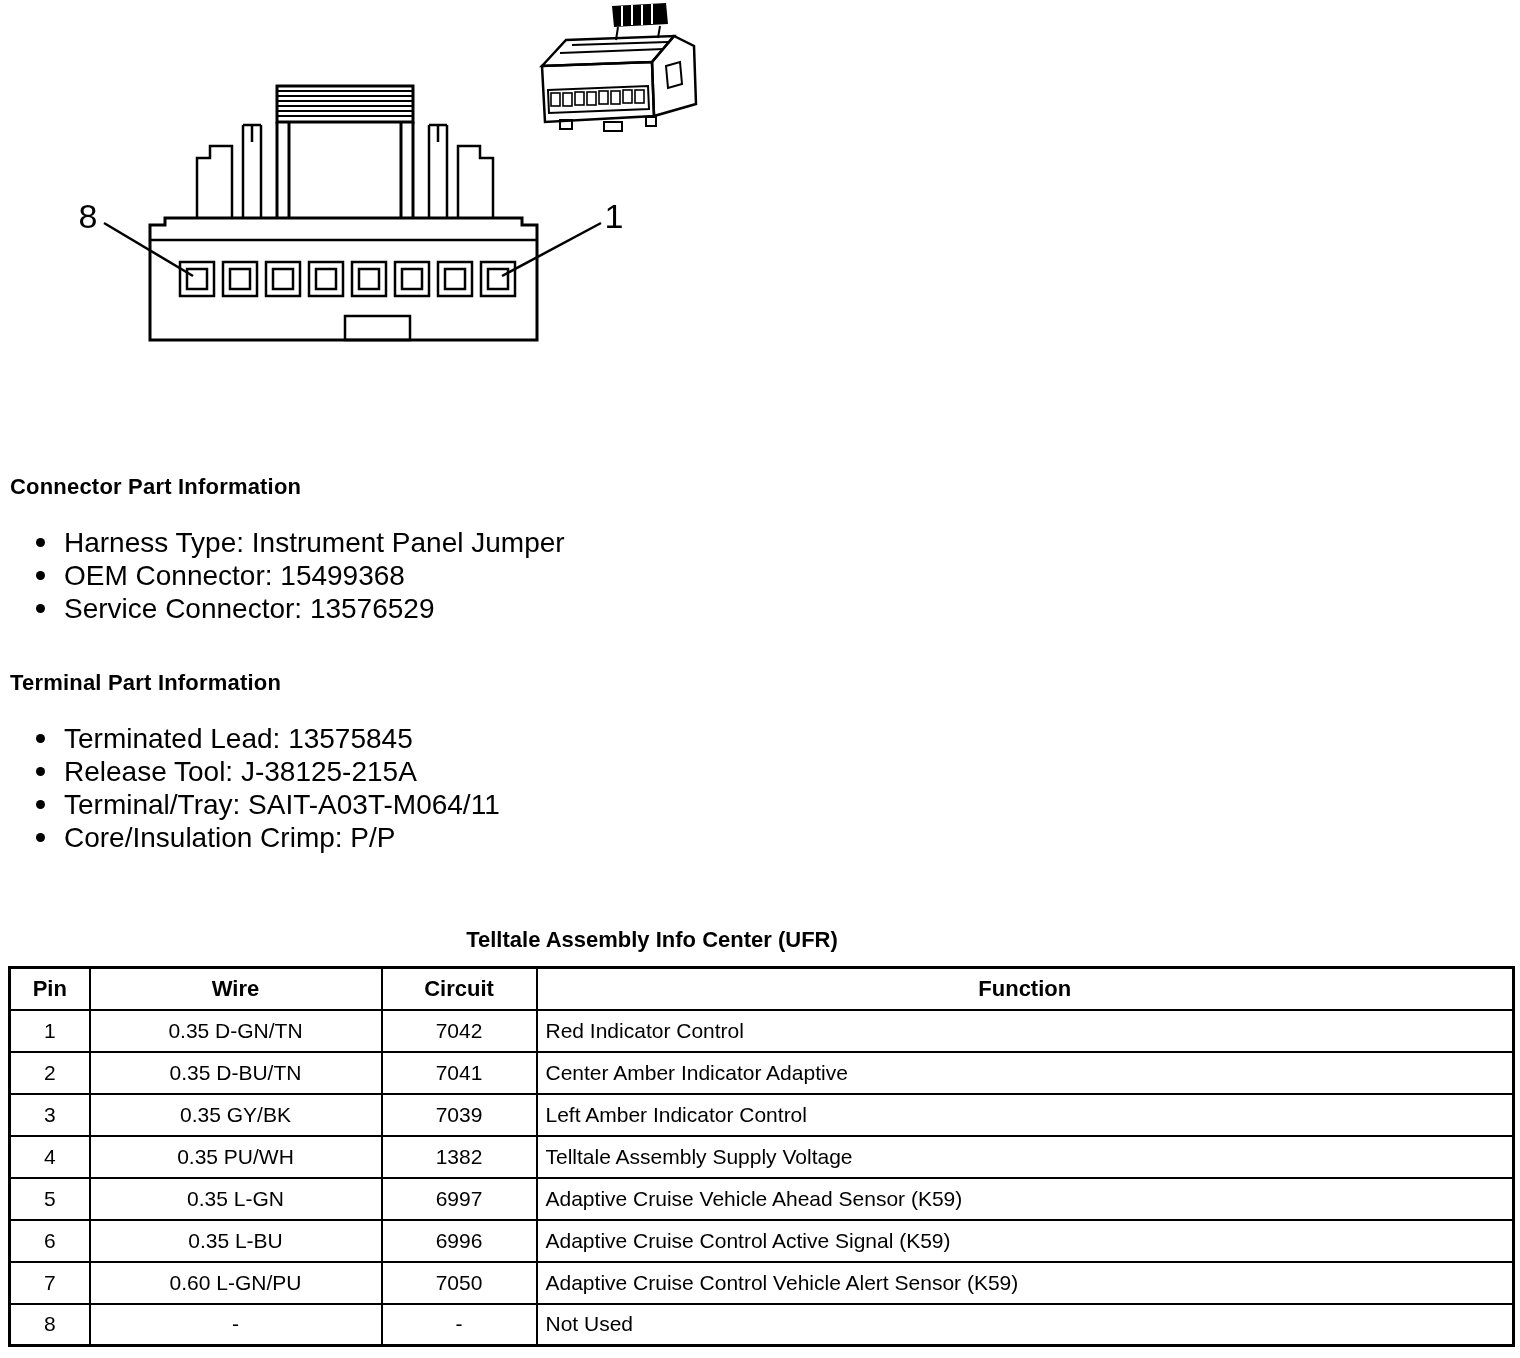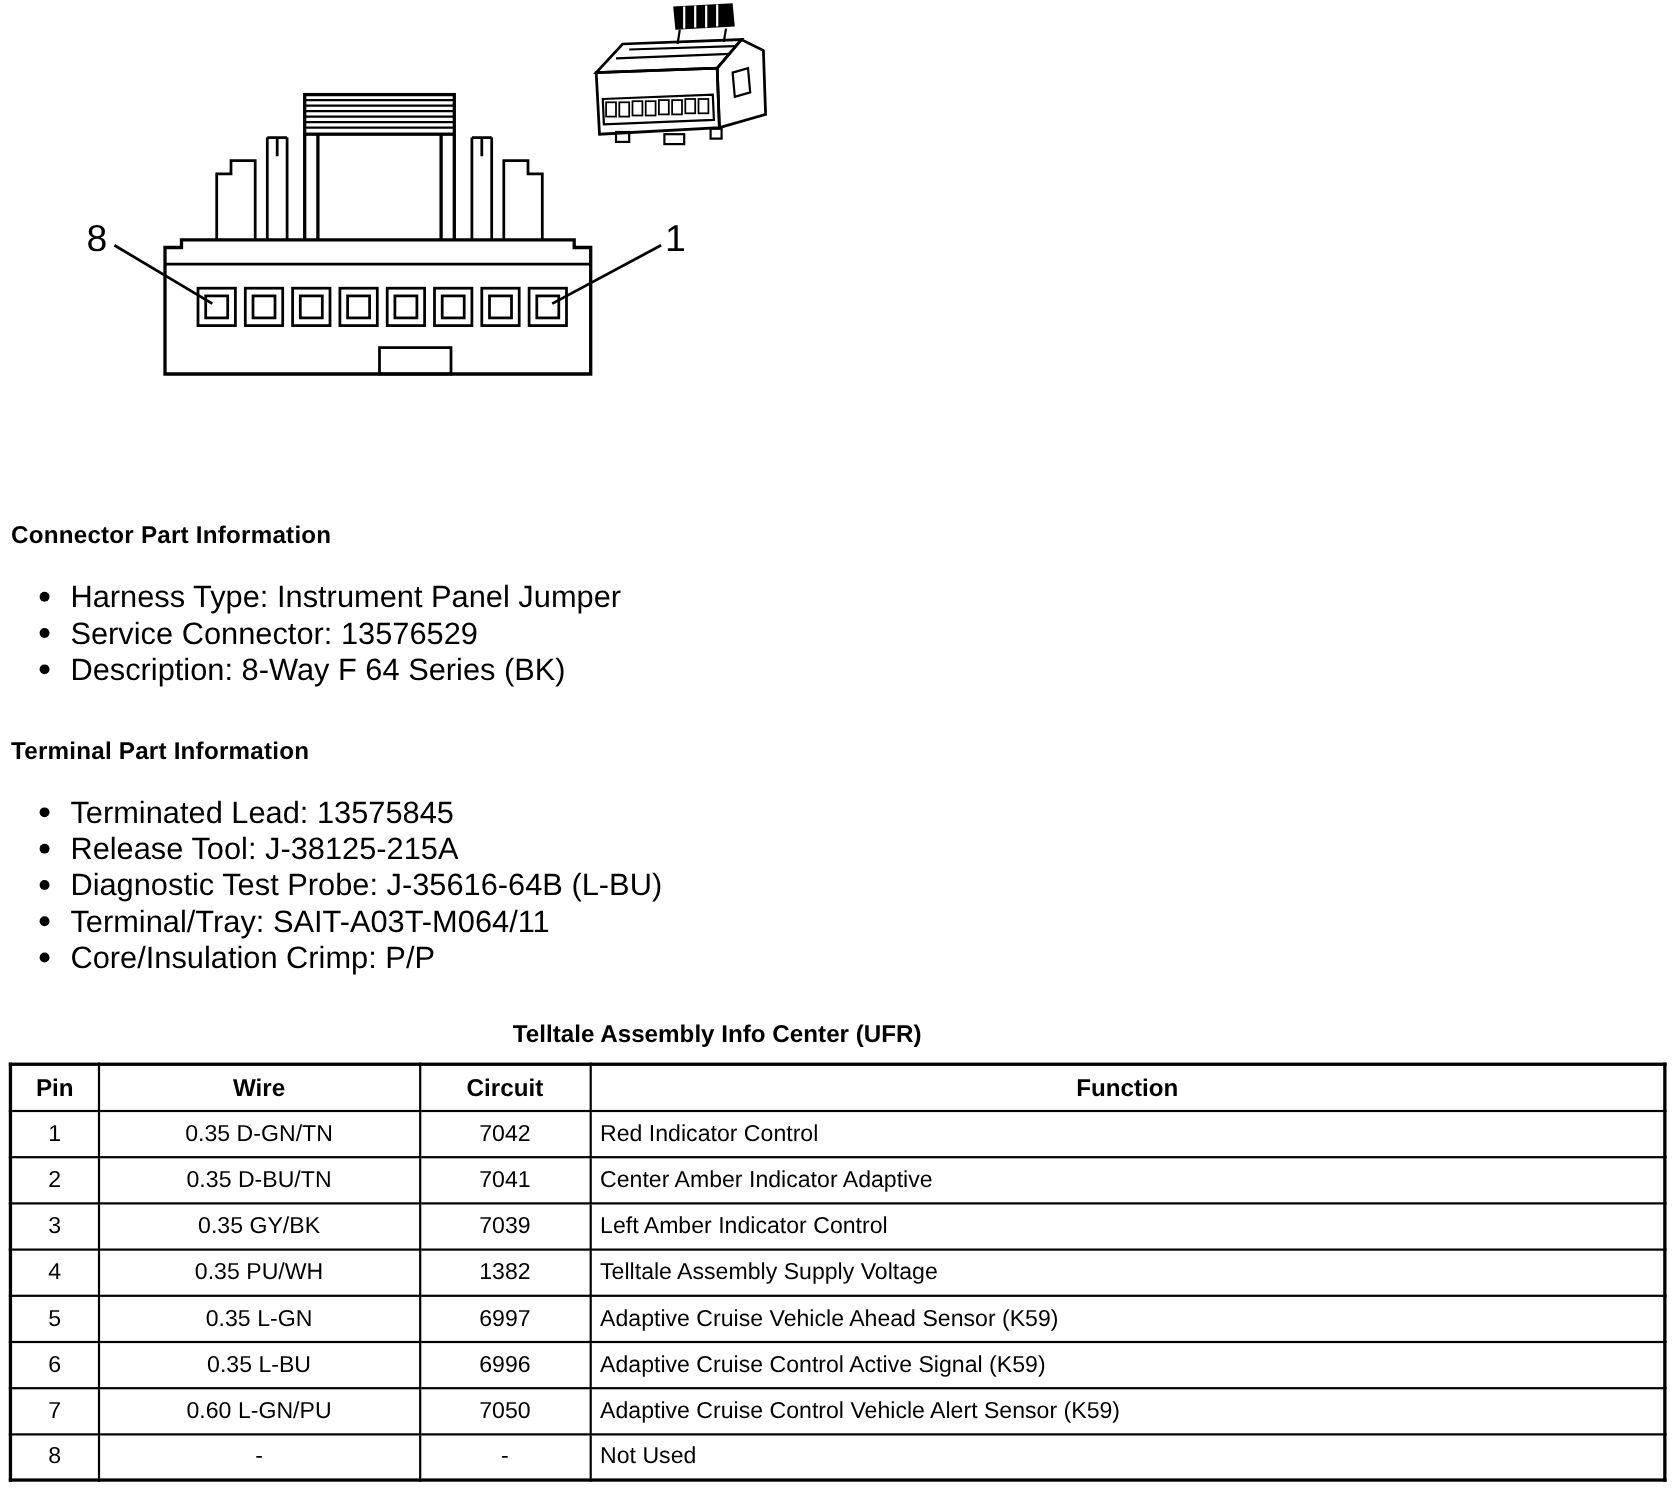--- a/index.html
+++ b/index.html
@@ -136,42 +136,38 @@
 
   <div class="section-heading" style="top:474px;">Connector Part Information</div>
 
   <div class="bullet-list" style="top:526px;">
     <div class="bullet-item">
       <span class="bullet-dot"></span>
       <span>Harness Type: Instrument Panel Jumper</span>
     </div>
     <div class="bullet-item">
       <span class="bullet-dot"></span>
+      <span>OEM Connector: 15499368</span>
+    </div>
+    <div class="bullet-item">
+      <span class="bullet-dot"></span>
       <span>Service Connector: 13576529</span>
     </div>
-    <div class="bullet-item">
-      <span class="bullet-dot"></span>
-      <span>Description: 8-Way F 64 Series (BK)</span>
-    </div>
   </div>
 
   <div class="section-heading" style="top:670px;">Terminal Part Information</div>
 
   <div class="bullet-list" style="top:722px;">
     <div class="bullet-item">
       <span class="bullet-dot"></span>
       <span>Terminated Lead: 13575845</span>
     </div>
     <div class="bullet-item">
       <span class="bullet-dot"></span>
       <span>Release Tool: J-38125-215A</span>
-    </div>
-    <div class="bullet-item">
-      <span class="bullet-dot"></span>
-      <span>Diagnostic Test Probe: J-35616-64B (L-BU)</span>
     </div>
     <div class="bullet-item">
       <span class="bullet-dot"></span>
       <span>Terminal/Tray: SAIT-A03T-M064/11</span>
     </div>
     <div class="bullet-item">
       <span class="bullet-dot"></span>
       <span>Core/Insulation Crimp: P/P</span>
     </div>
   </div>

